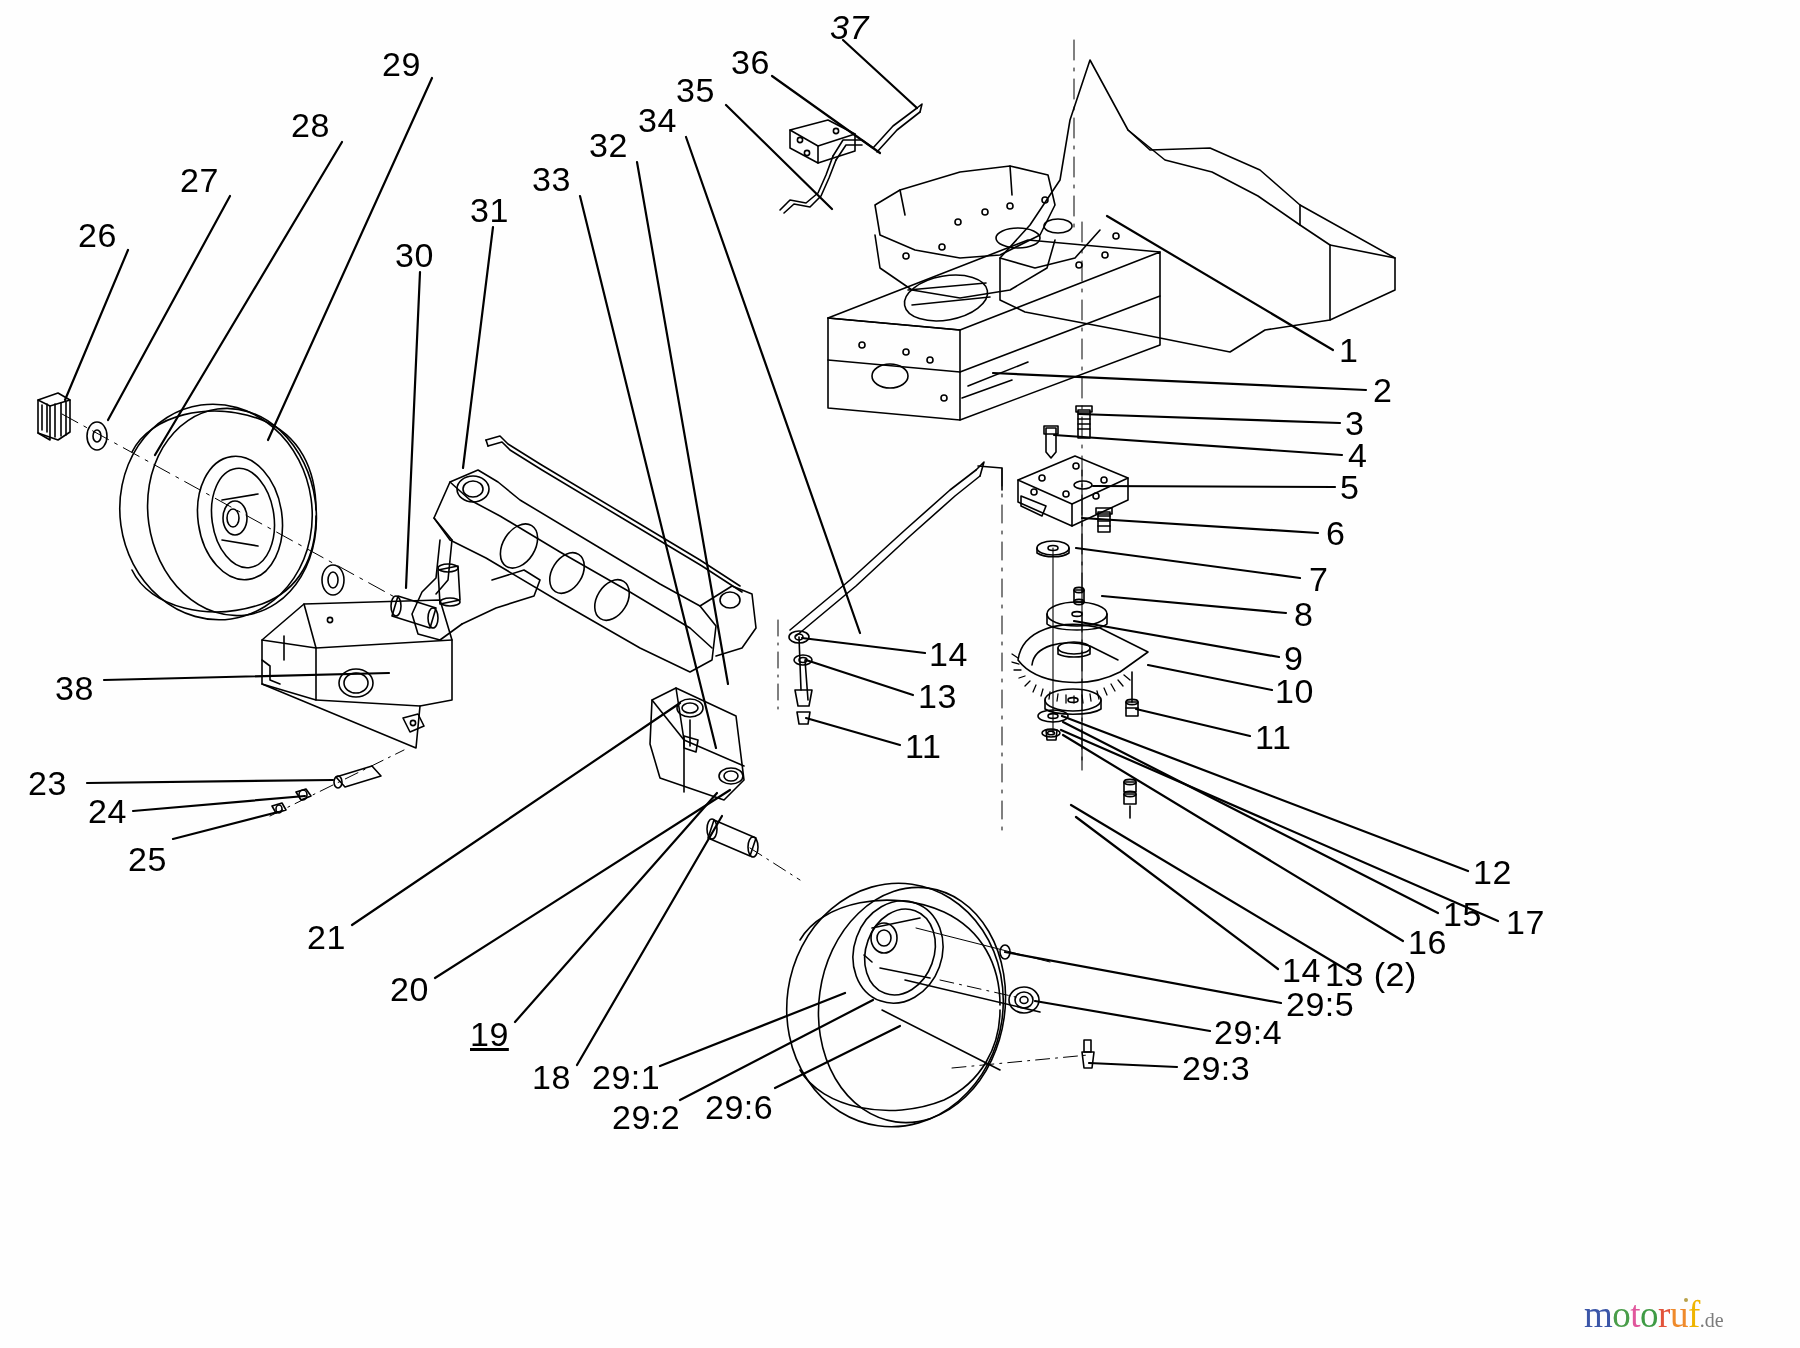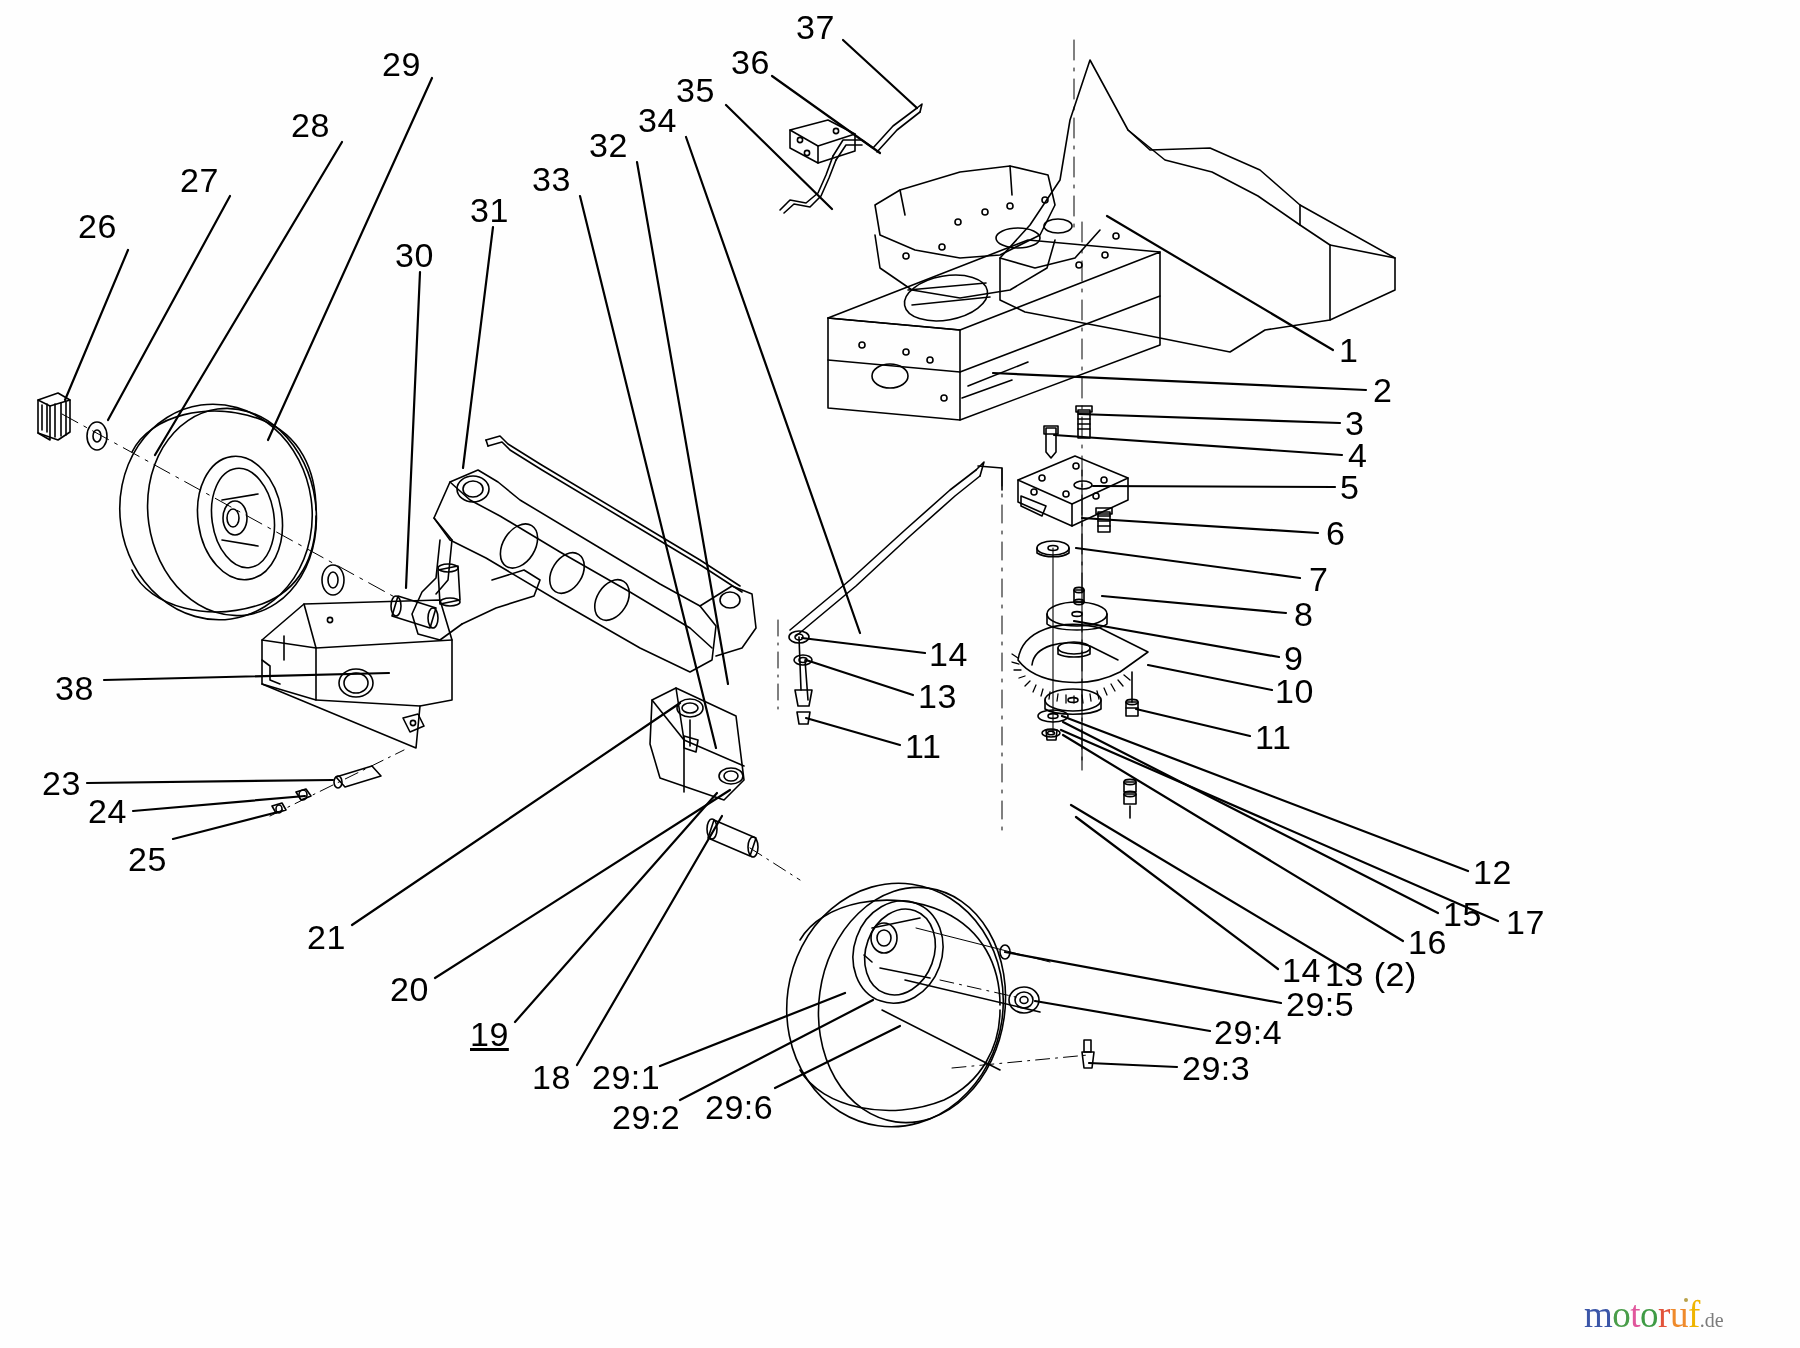--- a/index.html
+++ b/index.html
@@ -391,30 +391,30 @@
           <line x1="515" y1="1022" x2="717" y2="793"></line>
           <line x1="577" y1="1065" x2="722" y2="816"></line>
           <line x1="660" y1="1066" x2="845" y2="993"></line>
           <line x1="680" y1="1100" x2="873" y2="1000"></line>
           <line x1="775" y1="1088" x2="900" y2="1026"></line>
         </g>
     </g>
   </svg>
 
   <div id="callout-layer">
-      <div class="callout" style="left: 796px; top: 10px;">37</div>
+      <div class="callout" style="left: 830px; top: 10px; font-style: italic;">37</div>
       <div class="callout" style="left: 723px; top: 45px; margin-left: 8px;">36</div>
       <div class="callout" style="left: 676px; top: 73px;">35</div>
       <div class="callout" style="left: 638px; top: 103px;">34</div>
       <div class="callout" style="left: 589px; top: 128px;">32</div>
       <div class="callout" style="left: 532px; top: 162px;">33</div>
       <div class="callout" style="left: 382px; top: 47px;">29</div>
       <div class="callout" style="left: 291px; top: 108px;">28</div>
       <div class="callout" style="left: 180px; top: 163px;">27</div>
-      <div class="callout" style="left: 78px; top: 209px; text-align: center;">26</div>
+      <div class="callout" style="left: 78px; top: 218px; text-align: center;">26</div>
       <div class="callout" style="left: 395px; top: 238px;">30</div>
       <div class="callout" style="left: 470px; top: 193px;">31</div>
       <div class="callout" style="left: 1339px; top: 333px;">1</div>
       <div class="callout" style="left: 1373px; top: 373px;">2</div>
       <div class="callout" style="left: 1345px; top: 406px;">3</div>
       <div class="callout" style="left: 1348px; top: 438px;">4</div>
       <div class="callout" style="left: 1340px; top: 470px;">5</div>
       <div class="callout" style="left: 1326px; top: 516px;">6</div>
       <div class="callout" style="left: 1309px; top: 562px;">7</div>
       <div class="callout" style="left: 1294px; top: 597px;">8</div>
@@ -426,21 +426,21 @@
       <div class="callout" style="left: 905px; top: 729px;">11</div>
       <div class="callout" style="left: 1473px; top: 855px; text-align: right;">12</div>
       <div class="callout" style="left: 1443px; top: 897px;">15</div>
       <div class="callout" style="left: 1506px; top: 905px;">17</div>
       <div class="callout" style="left: 1408px; top: 925px;">16</div>
       <div class="callout" style="left: 1325px; top: 957px;">13 (2)</div>
       <div class="callout" style="left: 1282px; top: 953px;">14</div>
       <div class="callout" style="left: 1286px; top: 987px;">29:5</div>
       <div class="callout" style="left: 1214px; top: 1015px;">29:4</div>
       <div class="callout" style="left: 1182px; top: 1051px;">29:3</div>
-      <div class="callout" style="left: 42px; top: 766px;">23</div>
+      <div class="callout" style="left: 28px; top: 766px;">23</div>
       <div class="callout" style="left: 88px; top: 794px;">24</div>
       <div class="callout" style="left: 128px; top: 822px; margin-top: 20px;">25</div>
       <div class="callout" style="left: 55px; top: 671px;">38</div>
       <div class="callout" style="left: 307px; top: 920px;">21</div>
       <div class="callout" style="left: 390px; top: 972px;">20</div>
       <div class="callout" style="left: 470px; top: 1017px; text-decoration: underline;">19</div>
       <div class="callout" style="left: 532px; top: 1060px;">18</div>
       <div class="callout" style="left: 592px; top: 1060px;">29:1</div>
       <div class="callout" style="left: 612px; top: 1100px;">29:2</div>
       <div class="callout" style="left: 705px; top: 1090px; text-align: center;">29:6</div>

